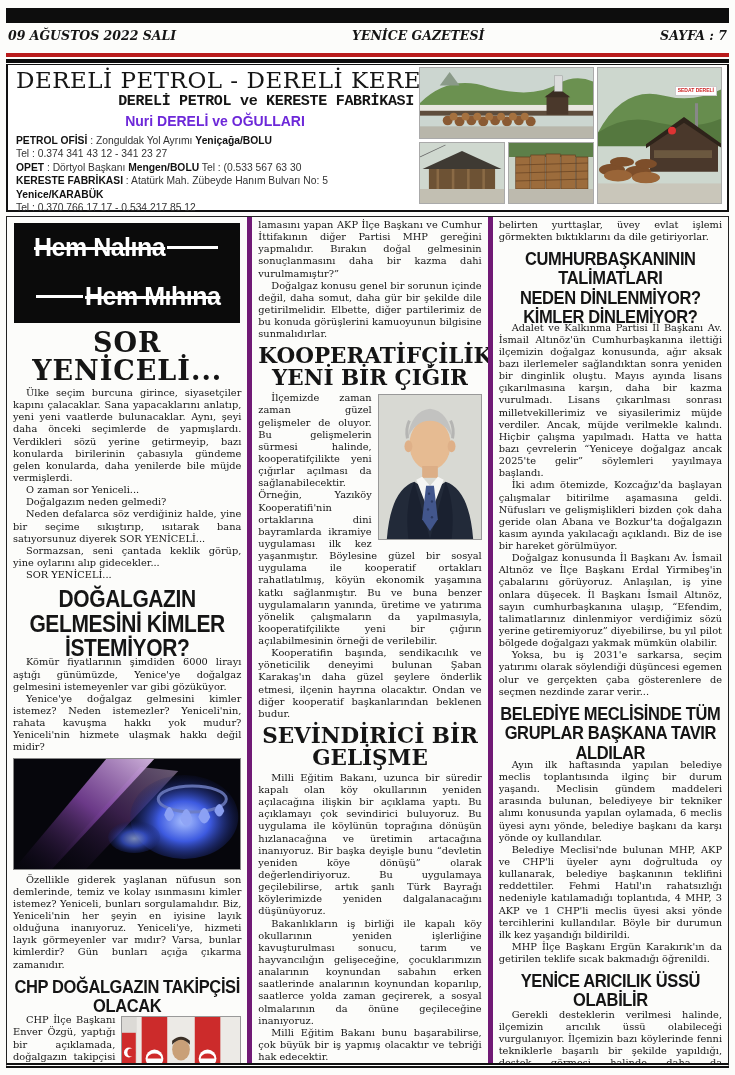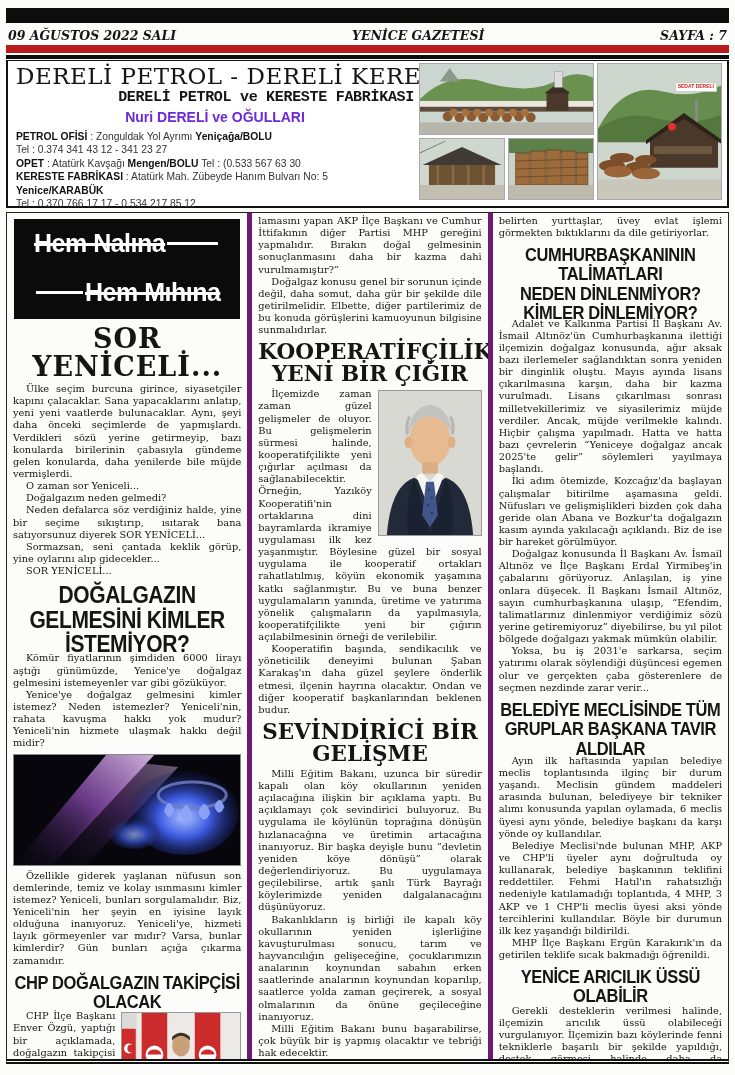--- a/index.html
+++ b/index.html
@@ -6,21 +6,21 @@
   html,body { background:#888; }
   .page {
     width:735px; height:1075px; margin:0 auto; background:#fcfcfa;
     padding:8px 6px 0; overflow:hidden; position:relative;
     font-family:"DejaVu Serif", serif; color:#151515;
   }
   .topbar { height:15px; background:#0d0d0d; }
   .masthead {
     display:flex; justify-content:space-between; align-items:flex-end;
     font-family:"DejaVu Serif", serif; font-style:italic; font-weight:700;
-    font-size:12.5px; padding:5px 2px 2px; border-bottom:8px solid #b91c1c;
+    font-size:12.5px; padding:5px 2px 10px; border-bottom:4px solid #b91c1c;
   }
   .rule { height:4px; background:#0d0d0d; margin-top:2px; }
 
   
   .adbox { position:relative; border:2px solid #111; border-top-width:1px; height:148px; margin-top:1px; background:#fff; }
   .ad-left { width:412px; padding:2px 6px 0 8px; }
   .ad-t1 { font-family:"DejaVu Serif", serif; font-size:23px; letter-spacing:.5px; text-align:center; white-space:nowrap; }
   .ad-t2 { font-family:Liberation Mono, monospace; font-weight:700; font-size:15px; text-align:right; white-space:nowrap; letter-spacing:-.3px; }
   .ad-t3 { font-family:"Liberation Sans", sans-serif; font-weight:700; font-size:14px; text-align:center; margin:3px 0 5px; color:#6d28d9; }
   .contact { font-family:"Liberation Sans", sans-serif; font-size:10.3px; line-height:1.3; color:#333; }
@@ -82,21 +82,21 @@
   </div>
   <div class="rule"></div>
 
   <div class="adbox">
     <div class="ad-left">
       <div class="ad-t1">DERELİ PETROL - DERELİ KERESTE</div>
       <div class="ad-t2">DERELİ PETROL ve KERESTE FABRİKASI</div>
       <div class="ad-t3">Nuri DERELİ ve OĞULLARI</div>
       <p class="contact"><b>PETROL OFİSİ</b><span> : Zonguldak Yol Ayrımı </span><b>Yeniçağa/BOLU</b></p>
       <p class="contact">Tel : 0.374 341 43 12 - 341 23 27</p>
-      <p class="contact"><b>OPET</b><span> : Atatürk Kavşağı </span><b>Mengen/BOLU</b><span> Tel : (0.533 567 63 30</span></p>
+      <p class="contact"><b>OPET</b><span> : Dörtyol Başkanı </span><b>Mengen/BOLU</b><span> Tel : (0.533 567 63 30</span></p>
       <p class="contact"><b>KERESTE FABRİKASI</b><span> : Atatürk Mah. Zübeyde Hanım Bulvarı No: 5 </span><b>Yenice/KARABÜK</b></p>
       <p class="contact">Tel : 0.370 766 17 17 - 0.534 217 85 12</p>
     </div>
     <div class="ad-photos">
       <div class="ph ph-pano">
         <svg viewBox="0 0 175 72" preserveAspectRatio="none">
           <rect width="175" height="72" fill="#ccd6d0"></rect>
           <path d="M0,36 Q30,6 70,20 Q115,32 140,16 Q158,6 175,14 L175,46 L0,46 Z" fill="#6b9150"></path>
           <path d="M20,18 L30,4 L40,18 Z" fill="#8a9a88"></path>
           <rect x="0" y="38" width="175" height="8" fill="#e9e7e0"></rect>

